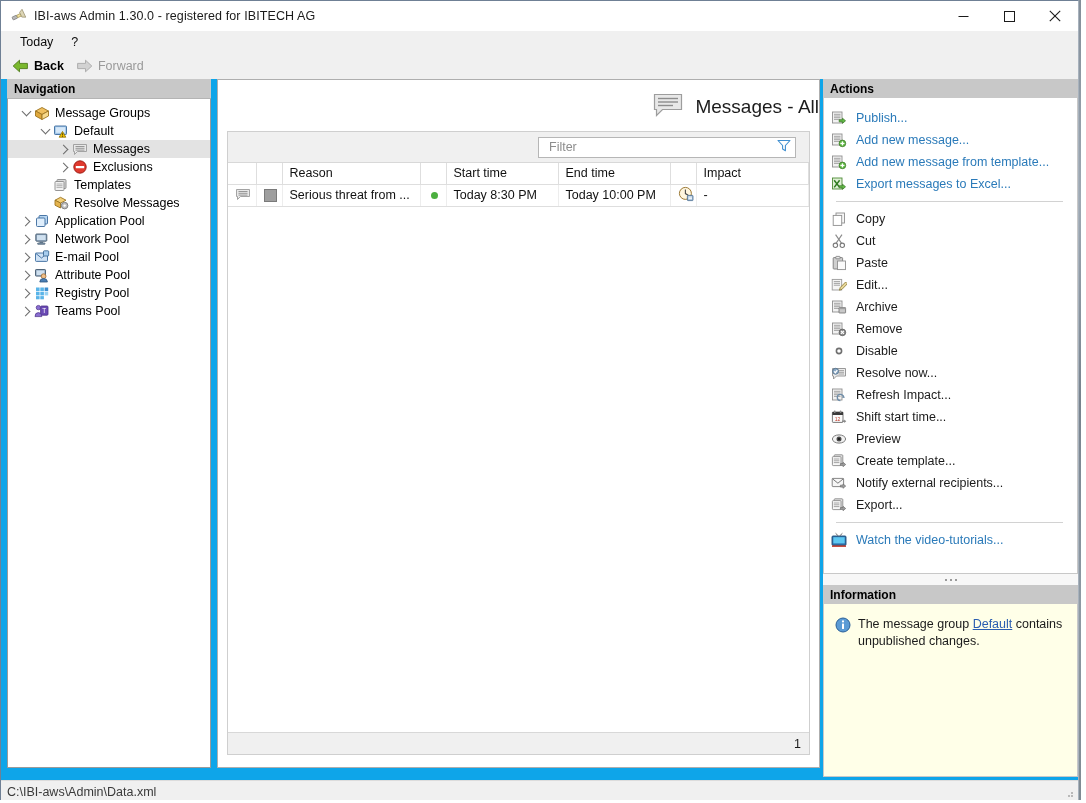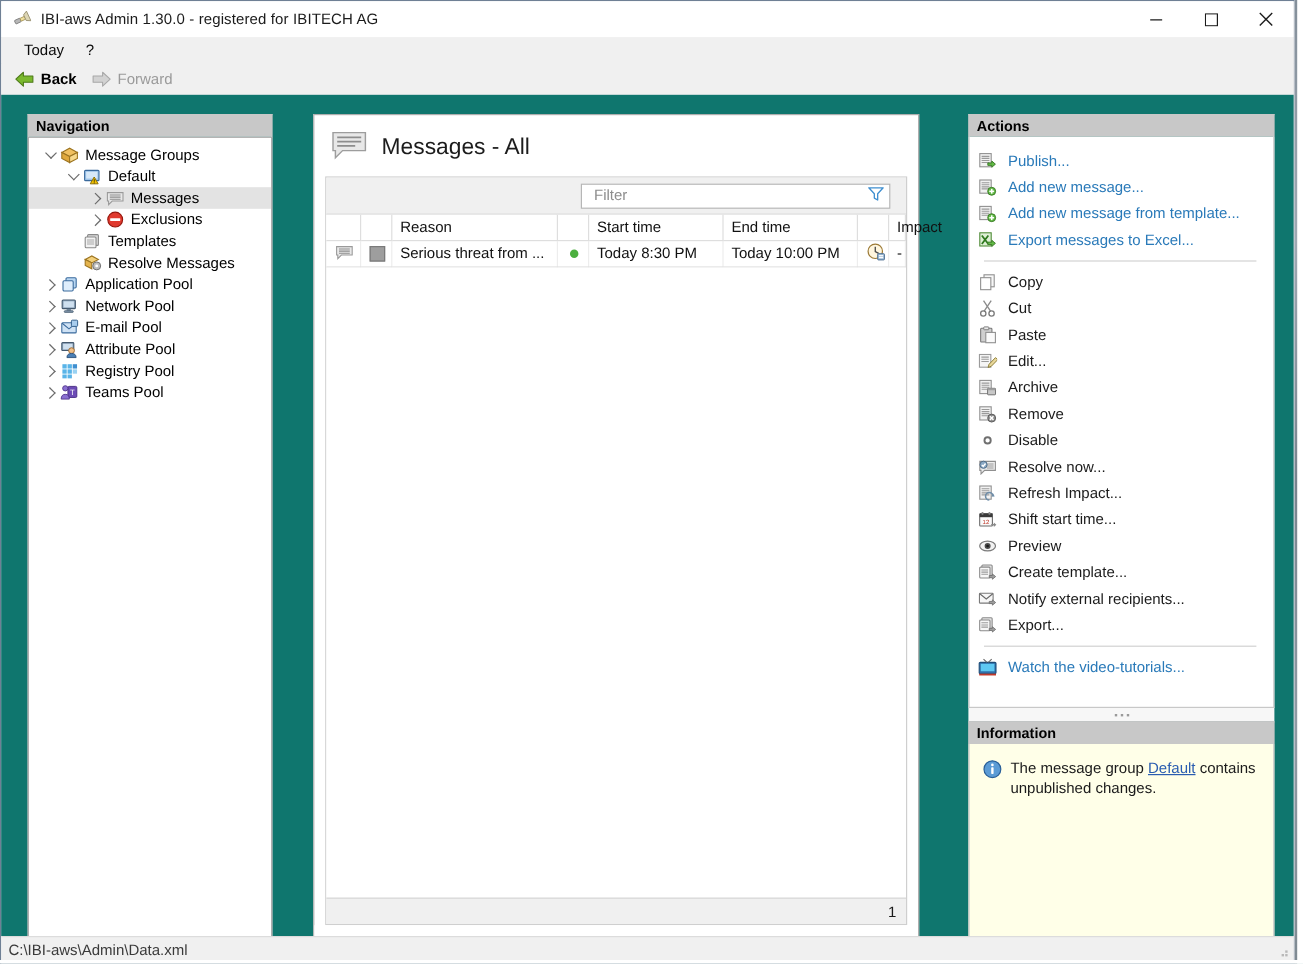--- a/index.html
+++ b/index.html
@@ -94,24 +94,23 @@
   .nav-item.enabled { color: #000; font-weight: bold; }
   .nav-item.disabled { color: #9a9a9a; }
 
   .arrow-ico { width: 17px; height: 14px; display:block; }
 
   
   .body {
     flex: 1 1 auto;
     display: flex;
     align-items: stretch;
-    padding: 16px;
+    padding: 0;
     min-height: 0;
-    background: #0f766e;
-    gap: 28px;
+    background: #0ea5e9;
   }
 
   
   .navpane {
     width: 204px;
     margin: 0 0 0 6px;
     display: flex;
     flex-direction: column;
     flex: 0 0 auto;
     height: 689px;
@@ -169,20 +168,21 @@
   
   .center {
     flex: 1 1 auto;
     margin: 0 0 0 6px;
     background: #ffffff;
     border: 1px solid #aeaeae;
     display: flex;
     flex-direction: column;
     height: 689px;
     min-width: 0;
+    align-items: flex-end;
   }
   .center-head {
     display: flex;
     align-items: center;
     gap: 12px;
     padding: 12px 0 10px 14px;
     flex: 0 0 auto;
   }
   .center-title {
     font-size: 19px;
@@ -268,21 +268,21 @@
     font-size: 12.5px;
     color: #1b1b1b;
     flex: 0 0 auto;
   }
   .center-pad { height: 12px; flex: 0 0 auto; background:#fff; }
 
   
   .rightpane {
     width: 255px;
     flex: 0 0 auto;
-    margin-left: 13px;
+    margin-left: 3px;
     display: flex;
     flex-direction: column;
     height: 698px;
   }
   .actions-box {
     background: #ffffff;
     border: 1px solid #c8c8c8;
     border-top: none;
     flex: 0 0 auto;
     height: 476px;

